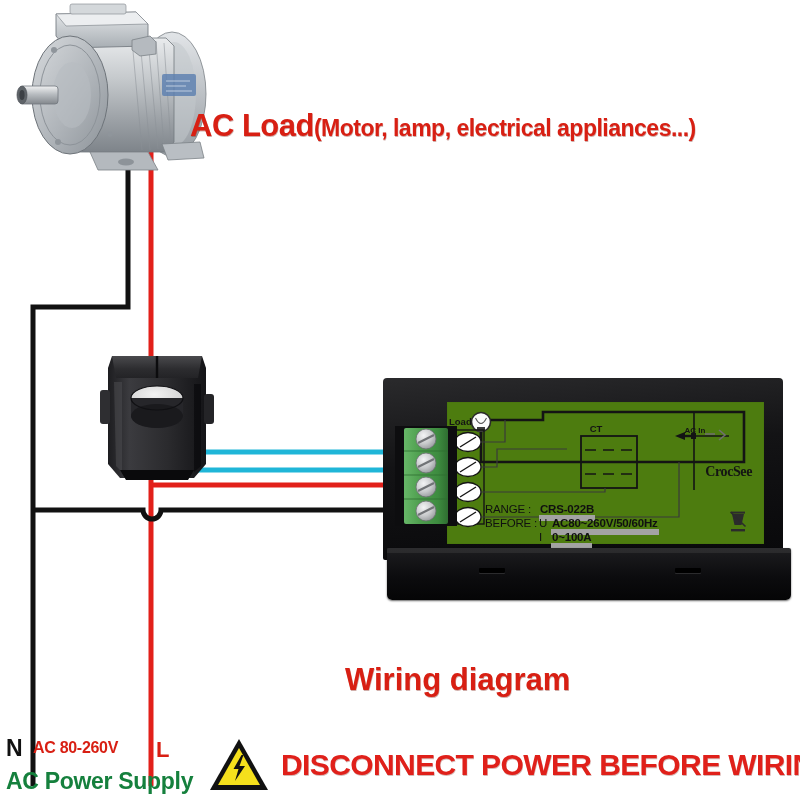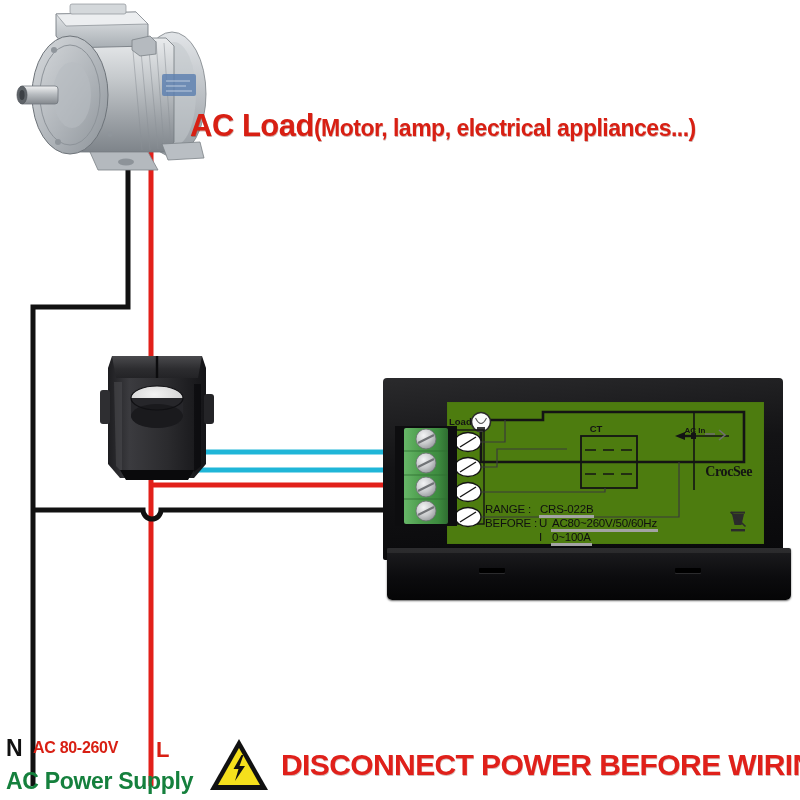--- a/index.html
+++ b/index.html
@@ -158,21 +158,21 @@
     font-family: "Liberation Sans", sans-serif;
     font-size: 11.5px;
     color: #101010;
     line-height: 14px;
     white-space: nowrap;
     letter-spacing: -0.2px;
   }
   .spec .row { display: block; height: 14px; }
   .spec .key { display: inline-block; width: 54px; }
   .spec .u { display: inline-block; width: 12px; }
-  .spec .val { border-bottom: 3px solid #a3a3a3; padding: 0 1px; }
+  .spec .val { border-bottom: 6px solid #a3a3a3; padding: 0 1px; font-weight: bold; }
   .spec .indent { display: inline-block; width: 54px; }
 
   .weee { position: absolute; right: 16px; top: 108px; width: 20px; height: 24px; }
 
   
   .terminals { left: 395px; top: 426px; width: 62px; height: 100px; }
 </style>
 </head>
 <body>
 
@@ -425,20 +425,21 @@
       <line x1="23" y1="65" x2="39" y2="57" stroke="#707376" stroke-width="2.2"></line>
       <circle cx="31" cy="85" r="10" fill="url(#screwG)" stroke="#6d7073" stroke-width="0.8"></circle>
       <line x1="23" y1="89" x2="39" y2="81" stroke="#707376" stroke-width="2.2"></line>
     </g>
   </svg>
 
   <div class="abs txt-acload">
     <span class="big">AC Load</span><span class="small">(Motor, lamp, electrical appliances...)</span>
   </div>
 
+  <div class="abs txt-wiring">Wiring diagram</div>
 
   <div class="abs txt-disconnect">DISCONNECT POWER BEFORE WIRING</div>
 
   <div class="abs lbl-n">N</div>
   <div class="abs lbl-range">AC 80-260V</div>
   <div class="abs lbl-l">L</div>
   <div class="abs lbl-supply">AC Power Supply</div>
 
   <svg class="abs warn-tri" viewBox="0 0 62 56" xmlns="http://www.w3.org/2000/svg">
     <path d="M 31 2 L 60 53 L 2 53 Z" fill="#111111"></path>

